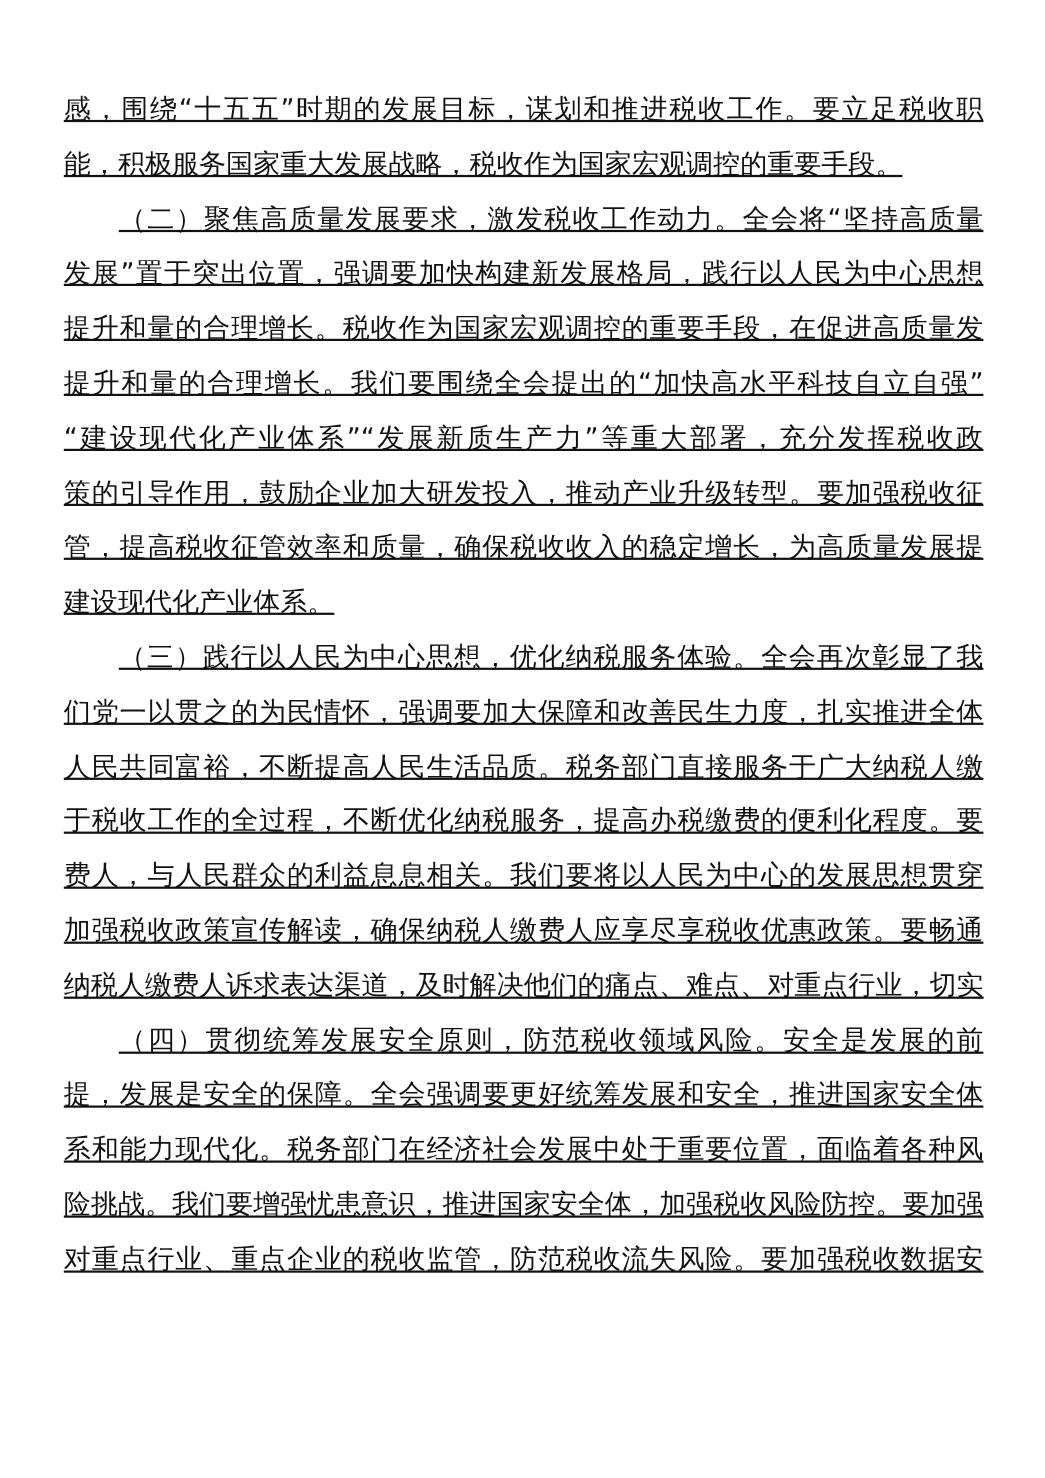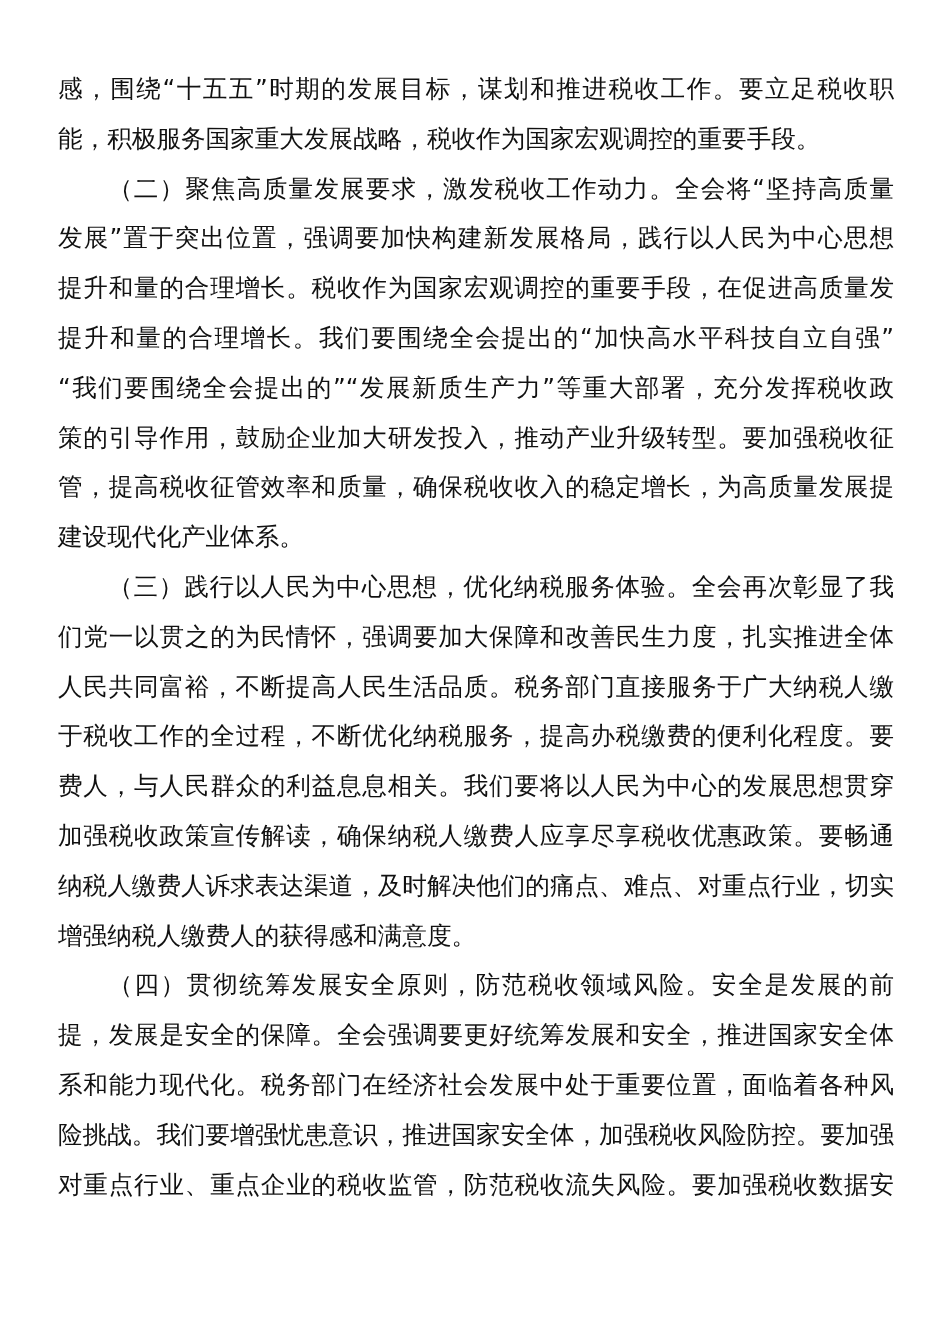--- a/index.html
+++ b/index.html
@@ -11,22 +11,23 @@
       width: 950px;
       height: 1344px;
       position: relative;
       overflow: hidden;
       font-family: "DejaVu Sans", "Liberation Sans", sans-serif;
       color: #111111;
     }
     .page {
       position: absolute;
       left: 58px;
-      top: 64px;
+      top: 74px;
       width: 836px;
+      text-decoration: underline;
     }
     .line {
       height: 49.8px;
       line-height: 49.8px;
       font-size: 24.6px;
       white-space: nowrap;
       text-align: justify;
       text-align-last: justify;
       letter-spacing: 0px;
     }
@@ -45,35 +46,34 @@
   <div class="paragraph">
     <div class="line">感，围绕“十五五”时期的发展目标，谋划和推进税收工作。要立足税收职</div>
     <div class="line last">能，积极服务国家重大发展战略，税收作为国家宏观调控的重要手段。</div>
   </div>
 
   <div class="paragraph">
     <div class="line indent">（二）聚焦高质量发展要求，激发税收工作动力。全会将“坚持高质量</div>
     <div class="line">发展”置于突出位置，强调要加快构建新发展格局，践行以人民为中心思想</div>
     <div class="line">提升和量的合理增长。税收作为国家宏观调控的重要手段，在促进高质量发</div>
     <div class="line">提升和量的合理增长。我们要围绕全会提出的“加快高水平科技自立自强”</div>
-    <div class="line">“我们要围绕全会提出的”“发展新质生产力”等重大部署，充分发挥税收政</div>
+    <div class="line">“建设现代化产业体系”“发展新质生产力”等重大部署，充分发挥税收政</div>
     <div class="line">策的引导作用，鼓励企业加大研发投入，推动产业升级转型。要加强税收征</div>
     <div class="line">管，提高税收征管效率和质量，确保税收收入的稳定增长，为高质量发展提</div>
     <div class="line last">建设现代化产业体系。</div>
   </div>
 
   <div class="paragraph">
     <div class="line indent">（三）践行以人民为中心思想，优化纳税服务体验。全会再次彰显了我</div>
     <div class="line">们党一以贯之的为民情怀，强调要加大保障和改善民生力度，扎实推进全体</div>
     <div class="line">人民共同富裕，不断提高人民生活品质。税务部门直接服务于广大纳税人缴</div>
     <div class="line">于税收工作的全过程，不断优化纳税服务，提高办税缴费的便利化程度。要</div>
     <div class="line">费人，与人民群众的利益息息相关。我们要将以人民为中心的发展思想贯穿</div>
     <div class="line">加强税收政策宣传解读，确保纳税人缴费人应享尽享税收优惠政策。要畅通</div>
     <div class="line">纳税人缴费人诉求表达渠道，及时解决他们的痛点、难点、对重点行业，切实</div>
-    <div class="line last">增强纳税人缴费人的获得感和满意度。</div>
   </div>
 
   <div class="paragraph">
     <div class="line indent">（四）贯彻统筹发展安全原则，防范税收领域风险。安全是发展的前</div>
     <div class="line">提，发展是安全的保障。全会强调要更好统筹发展和安全，推进国家安全体</div>
     <div class="line">系和能力现代化。税务部门在经济社会发展中处于重要位置，面临着各种风</div>
     <div class="line">险挑战。我们要增强忧患意识，推进国家安全体，加强税收风险防控。要加强</div>
     <div class="line">对重点行业、重点企业的税收监管，防范税收流失风险。要加强税收数据安</div>
   </div>
 

